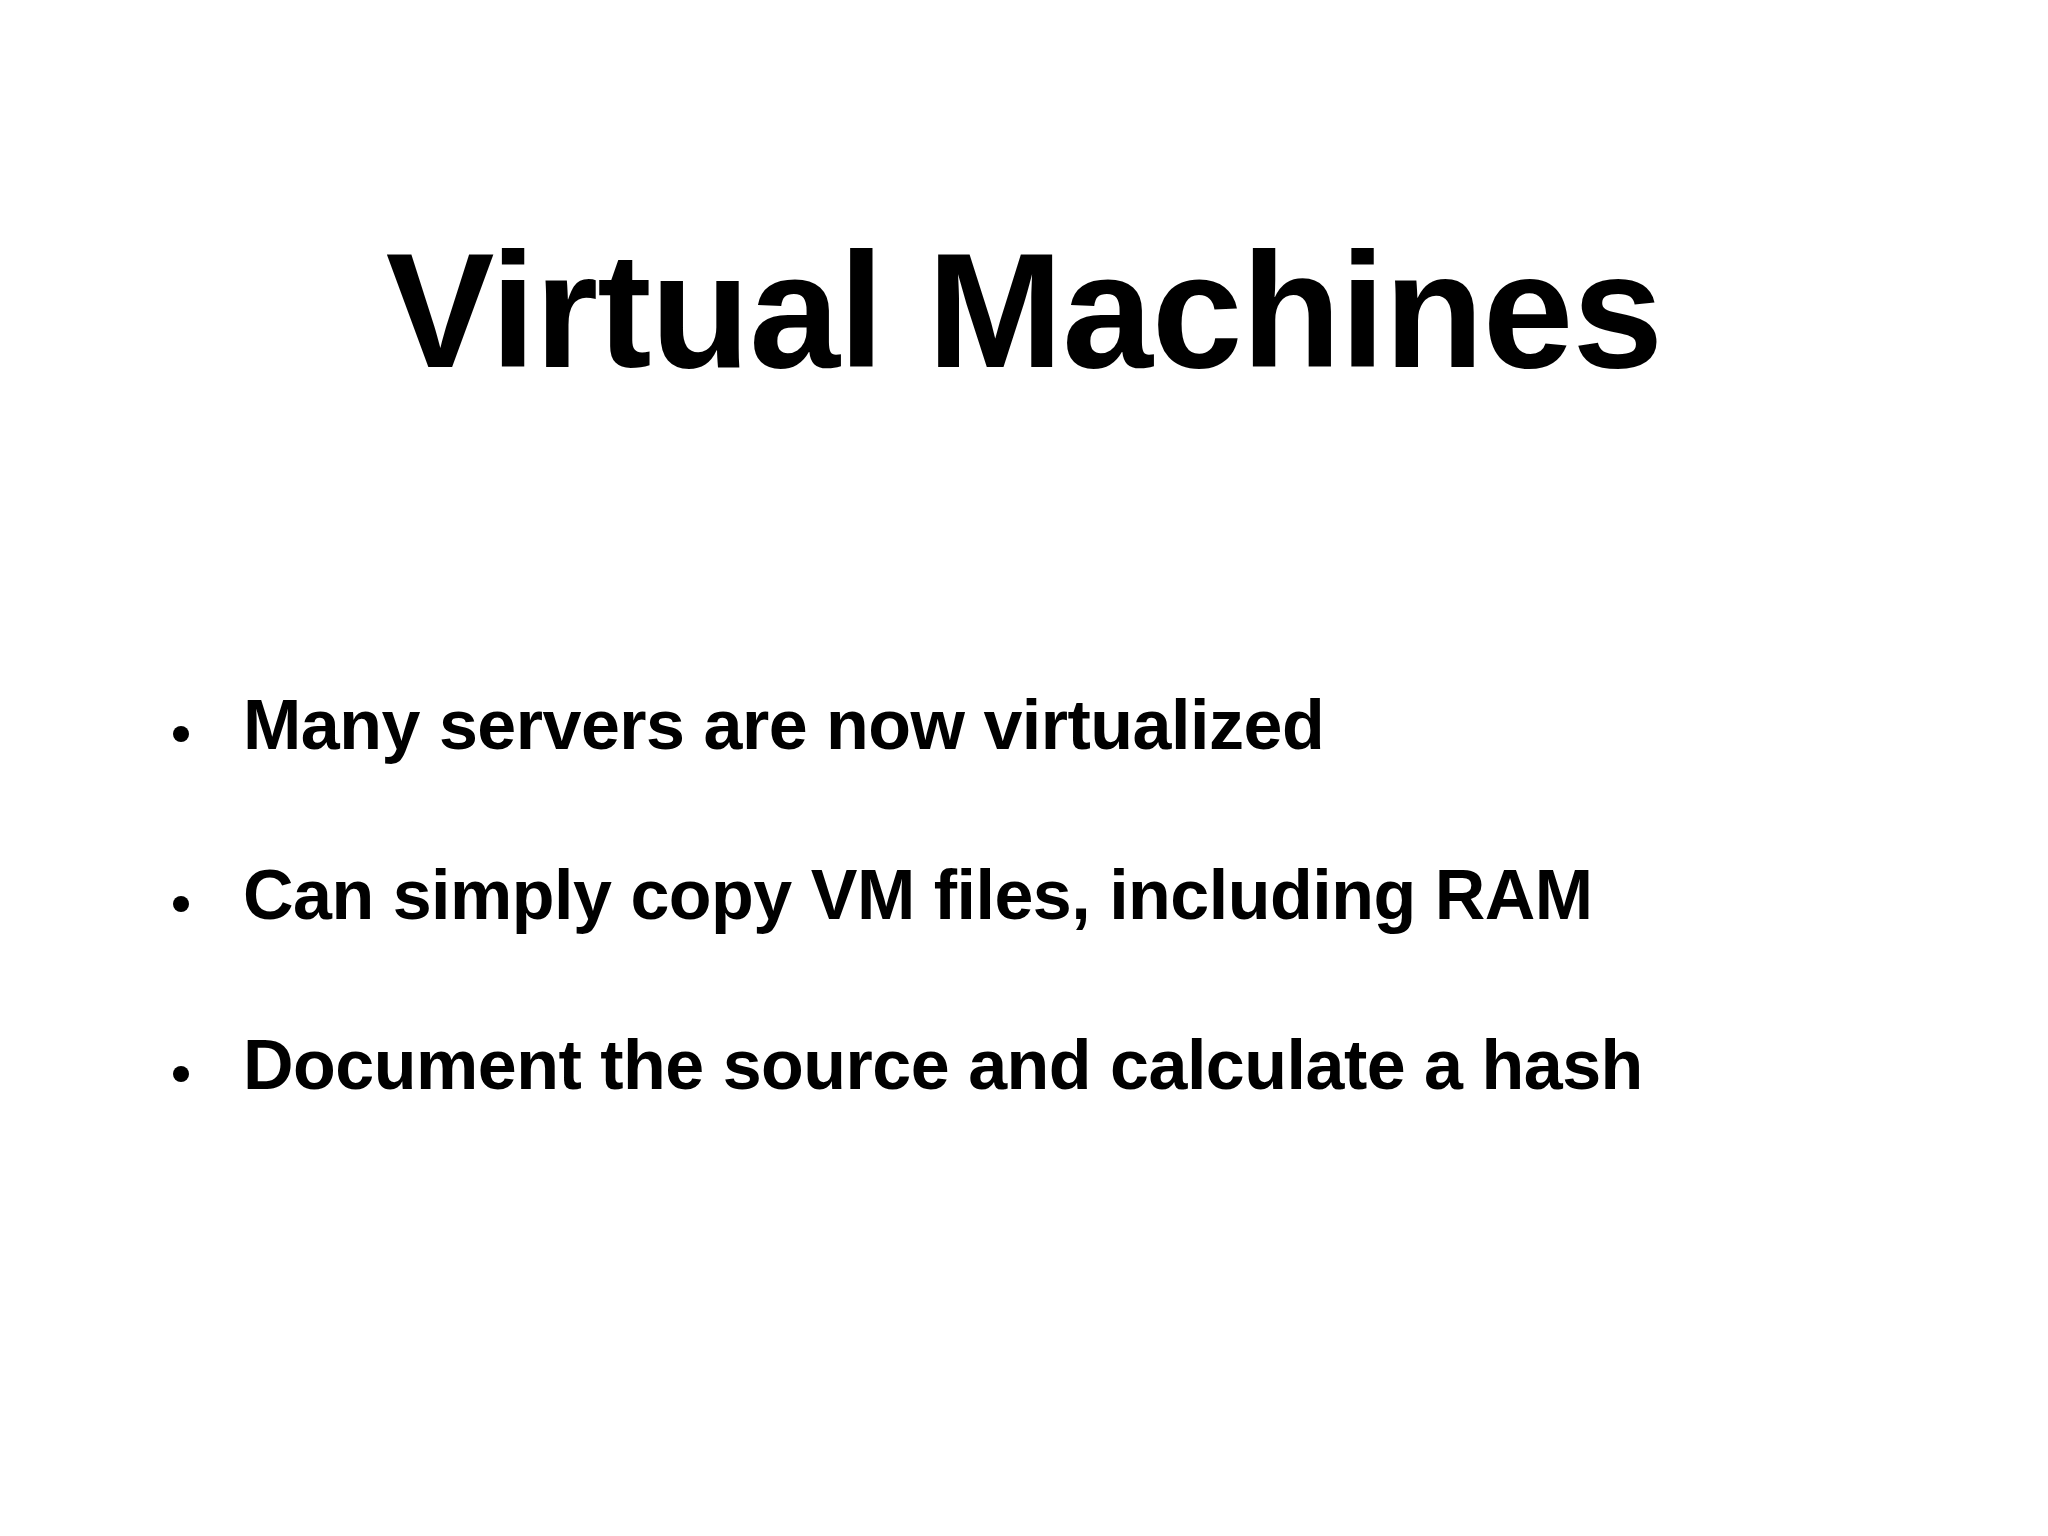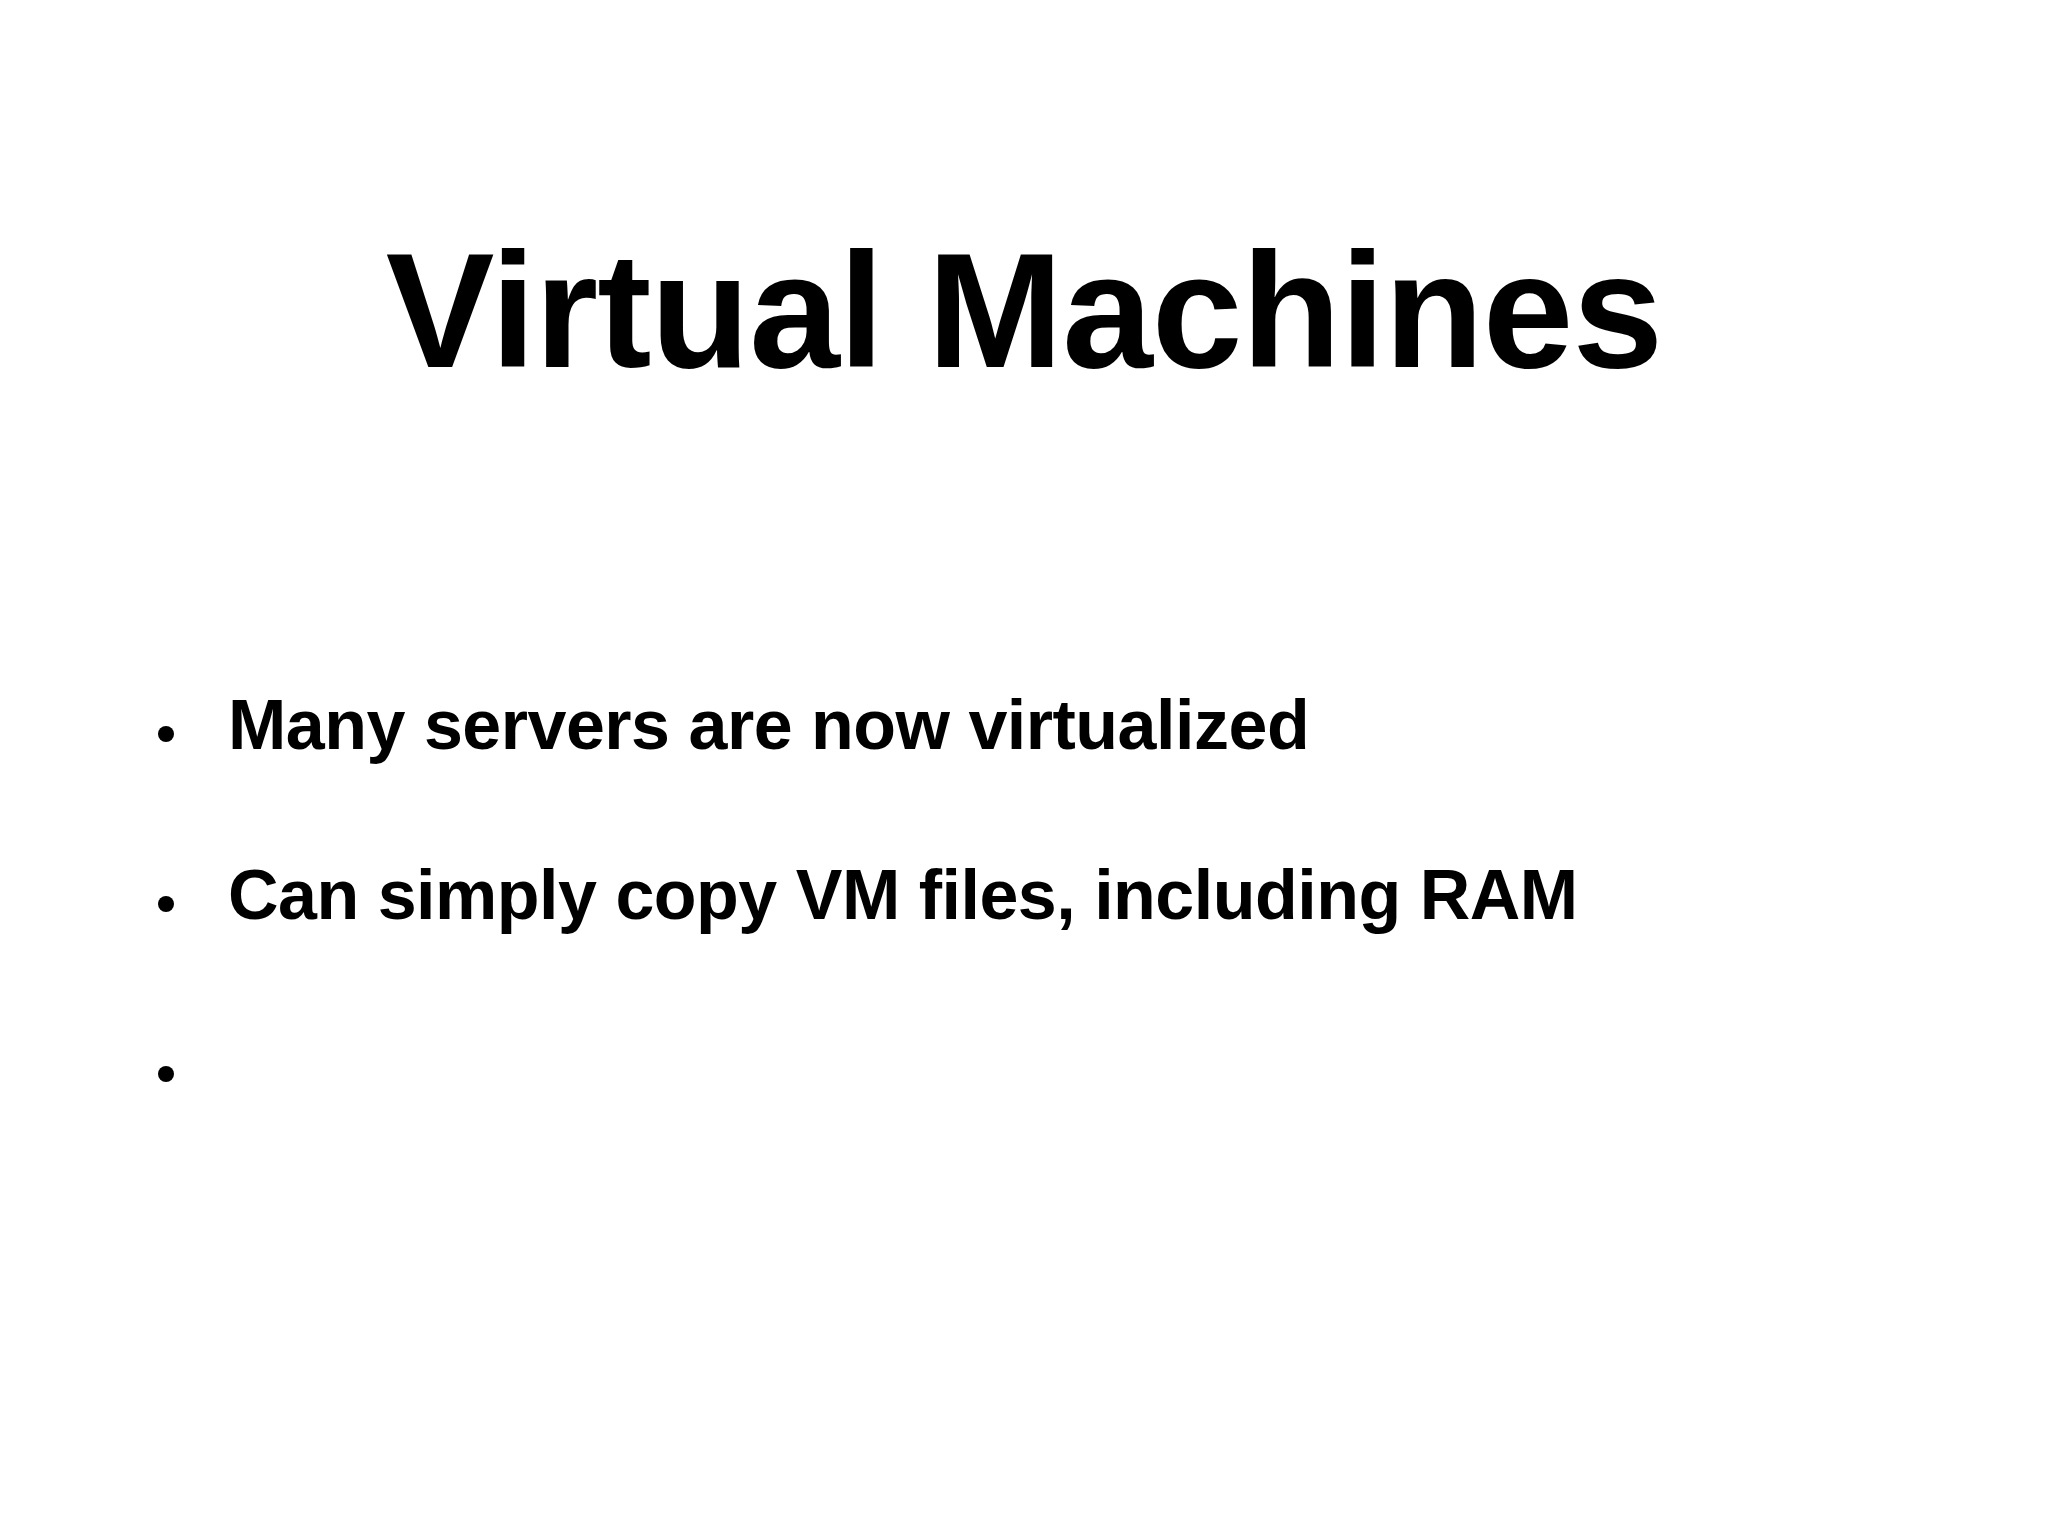--- a/index.html
+++ b/index.html
@@ -34,21 +34,21 @@
     white-space: nowrap;
   }
   
   #slide-title.light {
     font-weight: bold;
   }
 
   
   #bullet-list {
     position: absolute;
-    left: 146px;
+    left: 161px;
     top: 690px;
     width: 1800px;
     margin: 0;
     padding: 0;
     list-style: none;
   }
   .bullet-item {
     position: relative;
     display: block;
     min-height: 92px;
@@ -93,17 +93,18 @@
       <span class="bullet-text">Many servers are now virtualized</span>
     </li>
 
     <li class="bullet-item">
       <span class="bullet-marker" style="background: rgb(0, 0, 0);"></span>
       <span class="bullet-text">Can simply copy VM files, including RAM</span>
     </li>
 
     <li class="bullet-item">
       <span class="bullet-marker" style="background: rgb(0, 0, 0);"></span>
+      <span class="bullet-text">Document the source and calculate a hash</span>
     </li>
 
   </ul>
 
 </div>
 
 </body></html>

